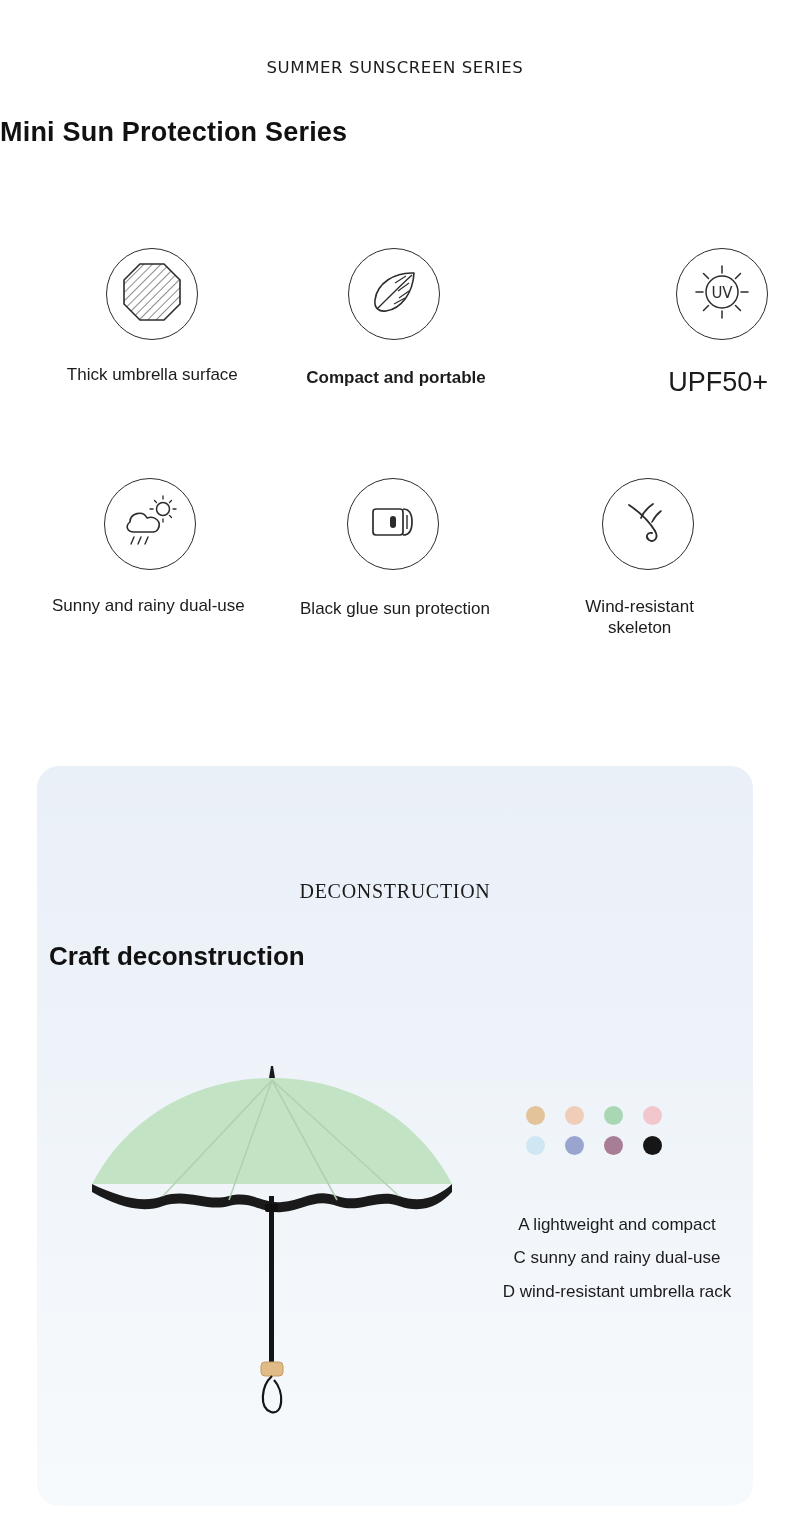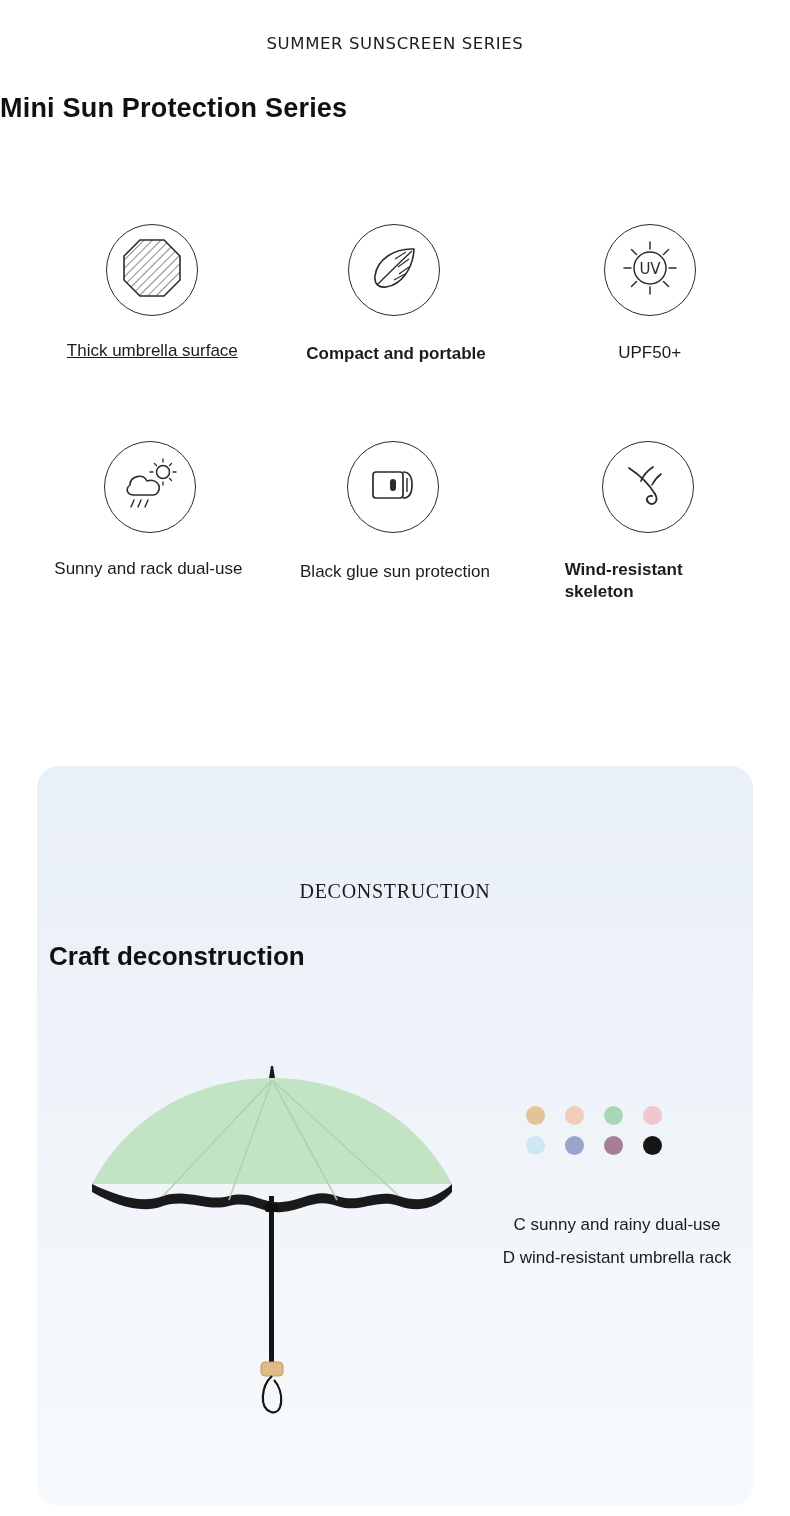--- a/index.html
+++ b/index.html
@@ -13,22 +13,22 @@
     position: relative;
     font-family: "Liberation Sans", sans-serif;
     color: #1c1c1c;
     overflow: hidden;
   }
 
   
   .top-section {
     position: relative;
     width: 790px;
+    padding-top: 58px;
     box-sizing: border-box;
-    margin-top: 34px;
   }
   .eyebrow {
     text-align: center;
     font-size: 16.5px;
     letter-spacing: 0.6px;
     color: #1d1d1d;
     font-family: "DejaVu Sans", sans-serif;
   }
   .headline {
     font-size: 27px;
@@ -67,32 +67,31 @@
     margin-top: 22px;
     font-size: 17px;
     color: #1c1c1c;
     text-align: center;
     line-height: 1.25;
     white-space: nowrap;
   }
   .feature.wrap-label .feature-label {
     white-space: normal;
     width: 150px;
-    text-align: left;
-    font-weight: bold;
+    text-align: center;
   }
   .feature.upf .feature-label {
-    font-size: 17px;
+    font-size: 27px;
     margin-top: 26px;
   }
 
   
-  .f1 { transform: translateX(-6px); text-decoration: underline; }
+  .f1 { transform: translateX(-6px); }
   .f2 { transform: translateX(-1px); font-weight: bold; }
-  .f3 { transform: translateX(18px); }
+  .f3 { transform: translateX(18px); align-items: flex-end; }
   .f4 { transform: translateX(-8px); }
   .f5 { transform: translateX(-2px); }
   .f6 { transform: translateX(16px); }
   .f1 .feature-label { transform: translate(0, 2px); }
   .f2 .feature-label { transform: translate(2px, 5px); }
   .f4 .feature-label { transform: translate(-2px, 3px); }
   .f5 .feature-label { transform: translate(2px, 6px); }
   .f6 .feature-label { transform: translate(-8px, 4px); }
 
   
@@ -240,21 +239,21 @@
             </g>
             <path d="M14 40 C7 40 5 34 10 30 C10 21 23 18 27 26 C35 23 42 30 38 37 C37 39 35 40 33 40 Z" fill="none" stroke="#2c2c2c" stroke-width="1.6" stroke-linejoin="round"></path>
             <g stroke="#2c2c2c" stroke-width="1.4" stroke-linecap="round">
               <line x1="14" y1="45" x2="11" y2="52"></line>
               <line x1="21" y1="45" x2="18" y2="52"></line>
               <line x1="28" y1="45" x2="25" y2="52"></line>
             </g>
           </svg>
         </span>
       </div>
-      <div class="feature-label">Sunny and rack dual-use</div>
+      <div class="feature-label">Sunny and rainy dual-use</div>
     </div>
 
     <div class="feature f5">
       <div class="feature-circle">
         <span>
           <svg width="58" height="58" viewBox="0 0 58 58">
             <rect x="9" y="16" width="30" height="26" rx="3" fill="none" stroke="#2c2c2c" stroke-width="1.7"></rect>
             <path d="M39 16 C46 16 48 21 48 29 C48 37 46 42 39 42" fill="none" stroke="#2c2c2c" stroke-width="1.7"></path>
             <line x1="43" y1="22" x2="43" y2="36" stroke="#2c2c2c" stroke-width="1.4"></line>
             <rect x="26" y="23" width="6" height="12" rx="3" fill="#2c2c2c"></rect>
@@ -326,17 +325,18 @@
     </div>
     <div class="swatch-row">
       <span class="swatch" style="background:#cfe7f2"></span>
       <span class="swatch" style="background:#9aa5cf"></span>
       <span class="swatch" style="background:#a87e96"></span>
       <span class="swatch" style="background:#161616"></span>
     </div>
   </div>
 
   <div class="bullets">
+    <div class="bullet">A lightweight and compact</div>
     <div class="bullet">C sunny and rainy dual-use</div>
     <div class="bullet">D wind-resistant umbrella rack</div>
   </div>
 
 </div>
 
 </body></html>

